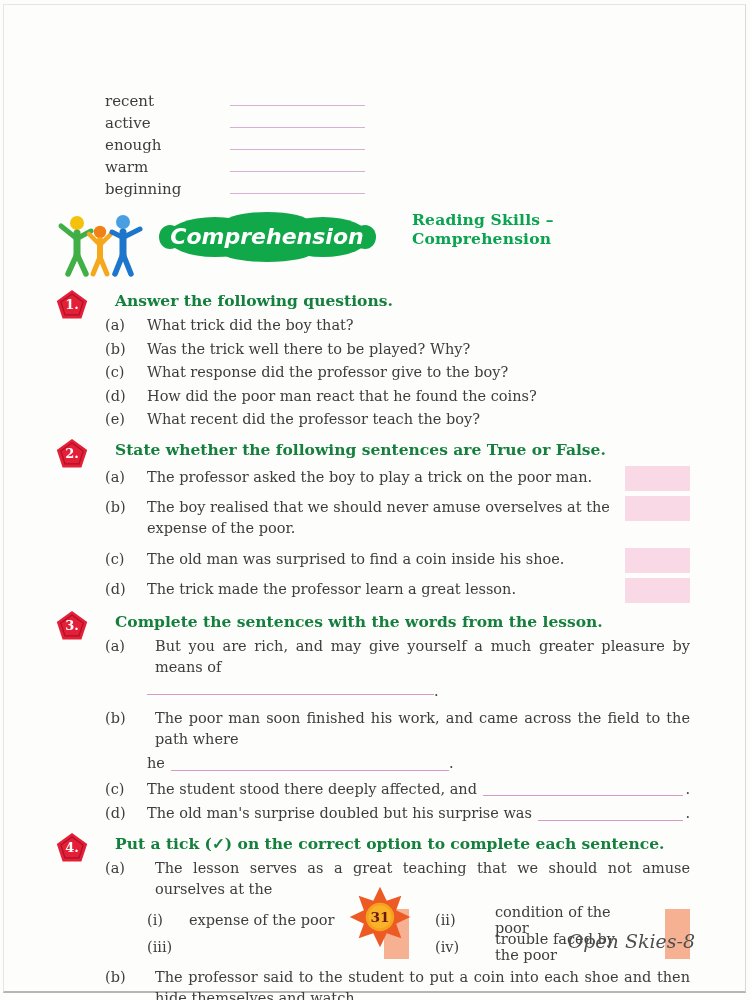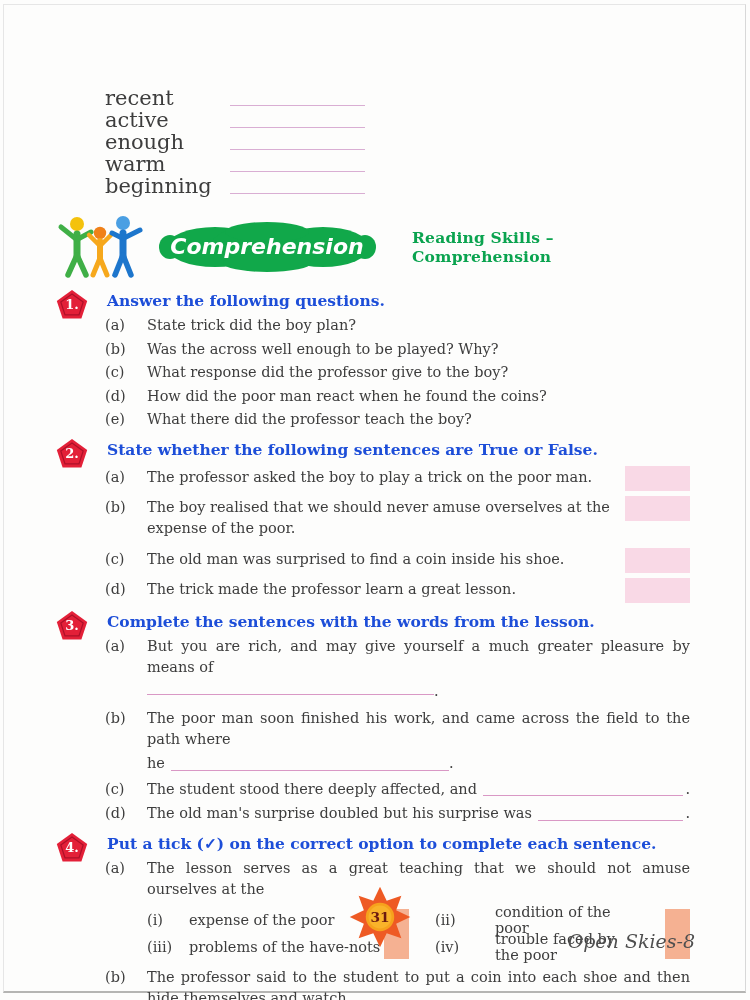--- a/index.html
+++ b/index.html
@@ -12,37 +12,37 @@
   .page-frame{
     position:absolute;left:3px;top:4px;right:4px;bottom:7px;
     border:1px solid #e6e6e6;border-right-color:#d8d8d8;border-bottom:2px solid #b5b5b3;
     pointer-events:none;
   }
   .content{position:absolute;left:55px;top:0;width:635px;}
 
   
   .word-list{margin:88px 0 0 50px;}
   .word-row{display:flex;height:22px;align-items:flex-end;}
-  .word{width:125px;font-size:21px;}
+  .word{width:125px;font-size:15px;}
   .word-blank{width:135px;border-bottom:1.4px solid #d9aed3;margin-bottom:4px;}
 
   
-  .header-row{margin-top:12px;display:flex;align-items:center;height:74px;}
+  .header-row{margin-top:12px;display:flex;align-items:flex-start;height:74px;}
   .figures-icon{width:92px;height:72px;flex:none;}
   .badge-svg{margin-left:8px;flex:none;}
   .header-title{
     margin-left:32px;color:#0aa34f;font-weight:bold;font-size:15.5px;letter-spacing:.2px;
   }
 
   
   .question{display:flex;margin-top:4px;}
   .q-badge{width:50px;flex:none;padding-top:2px;}
   .q-body{flex:1;min-width:0;}
   .q-heading{
-    color:#1d4ed8;font-weight:bold;font-size:15.5px;line-height:22px;margin:4px 2px 3px;
+    color:#15803d;font-weight:bold;font-size:15.5px;line-height:22px;margin:4px 10px 3px;
   }
   .q-item{display:flex;line-height:21.5px;margin-top:2px;}
   .q-item .lbl{width:42px;flex:none;}
   .q-item .txt{flex:1;min-width:0;}
 
   
   .tf-row{display:flex;align-items:flex-start;margin-top:6px;}
   .tf-row .lbl{width:42px;flex:none;line-height:21.5px;}
   .tf-text{flex:1;padding-right:8px;line-height:21.5px;}
   .tf-box{width:65px;height:25px;background:#f9d9e6;flex:none;margin-top:-1px;}
@@ -55,21 +55,21 @@
 
   
   .opts{display:flex;margin:6px 0 3px 42px;}
   .opt-col-a{width:262px;display:flex;flex:none;}
   .opt-col-b{flex:1;display:flex;margin-left:26px;min-width:0;gap:42px;}
   .opt-list{flex:1;min-width:0;}
   .opt-row{display:flex;height:27px;align-items:center;}
   .opt-lbl-a{width:42px;flex:none;}
   .opt-lbl-b{width:60px;flex:none;}
   .tall-box{width:25px;height:50px;background:#f5b192;flex:none;margin-top:2px;margin-left:auto;}
-  .justified{text-align:justify;}
+  .justified{text-align:justify;margin-left:8px;}
 
   
   .footer-star{position:absolute;left:344px;top:884px;width:72px;height:66px;}
   .footer-book{
     position:absolute;right:55px;top:906px;font-style:italic;font-size:19px;color:#4f4f4f;
     font-family:"DejaVu Serif","Liberation Serif",serif;
     margin-top:24px;
   }
   .pent-num{font:bold 13px "DejaVu Serif",serif;fill:#ffffff;}
   .badge-text{font:italic bold 22px "DejaVu Sans","Liberation Sans",sans-serif;fill:#ffffff;}
@@ -151,37 +151,37 @@
       <svg width="34" height="34" viewBox="0 0 34 34">
         <polygon points="17,2 32.2,13 26.4,30.5 7.6,30.5 1.8,13" fill="#e32038"></polygon>
         <polygon points="17,5.9 28.2,14 24,26.9 10,26.9 5.8,14" fill="none" stroke="#ad1028" stroke-width="1.2"></polygon>
         <text class="pent-num" x="17" y="21" text-anchor="middle">1.</text>
       </svg>
     </div>
     <div class="q-body">
       <div class="q-heading">Answer the following questions.</div>
       <div class="q-item">
         <span class="lbl">(a)</span>
-        <span class="txt">State trick did the boy plan?</span>
+        <span class="txt">What trick did the boy that?</span>
       </div>
       <div class="q-item">
         <span class="lbl">(b)</span>
-        <span class="txt">Was the across well enough to be played? Why?</span>
+        <span class="txt">Was the trick well there to be played? Why?</span>
       </div>
       <div class="q-item">
         <span class="lbl">(c)</span>
         <span class="txt">What response did the professor give to the boy?</span>
       </div>
       <div class="q-item">
         <span class="lbl">(d)</span>
-        <span class="txt">How did the poor man react when he found the coins?</span>
+        <span class="txt">How did the poor man react that he found the coins?</span>
       </div>
       <div class="q-item">
         <span class="lbl">(e)</span>
-        <span class="txt">What there did the professor teach the boy?</span>
+        <span class="txt">What recent did the professor teach the boy?</span>
       </div>
     </div>
   </div>
 
   <div class="question">
     <div class="q-badge">
       <svg width="34" height="34" viewBox="0 0 34 34">
         <polygon points="17,2 32.2,13 26.4,30.5 7.6,30.5 1.8,13" fill="#e32038"></polygon>
         <polygon points="17,5.9 28.2,14 24,26.9 10,26.9 5.8,14" fill="none" stroke="#ad1028" stroke-width="1.2"></polygon>
         <text class="pent-num" x="17" y="21" text-anchor="middle">2.</text>
@@ -274,21 +274,20 @@
       </div>
       <div class="opts">
         <div class="opt-col-a">
           <div class="opt-list">
             <div class="opt-row">
               <span class="opt-lbl-a">(i)</span>
               <span>expense of the poor</span>
             </div>
             <div class="opt-row">
               <span class="opt-lbl-a">(iii)</span>
-              <span>problems of the have-nots</span>
             </div>
           </div>
           <span class="tall-box"></span>
         </div>
         <div class="opt-col-b">
           <div class="opt-list">
             <div class="opt-row">
               <span class="opt-lbl-b">(ii)</span>
               <span>condition of the poor</span>
             </div>

